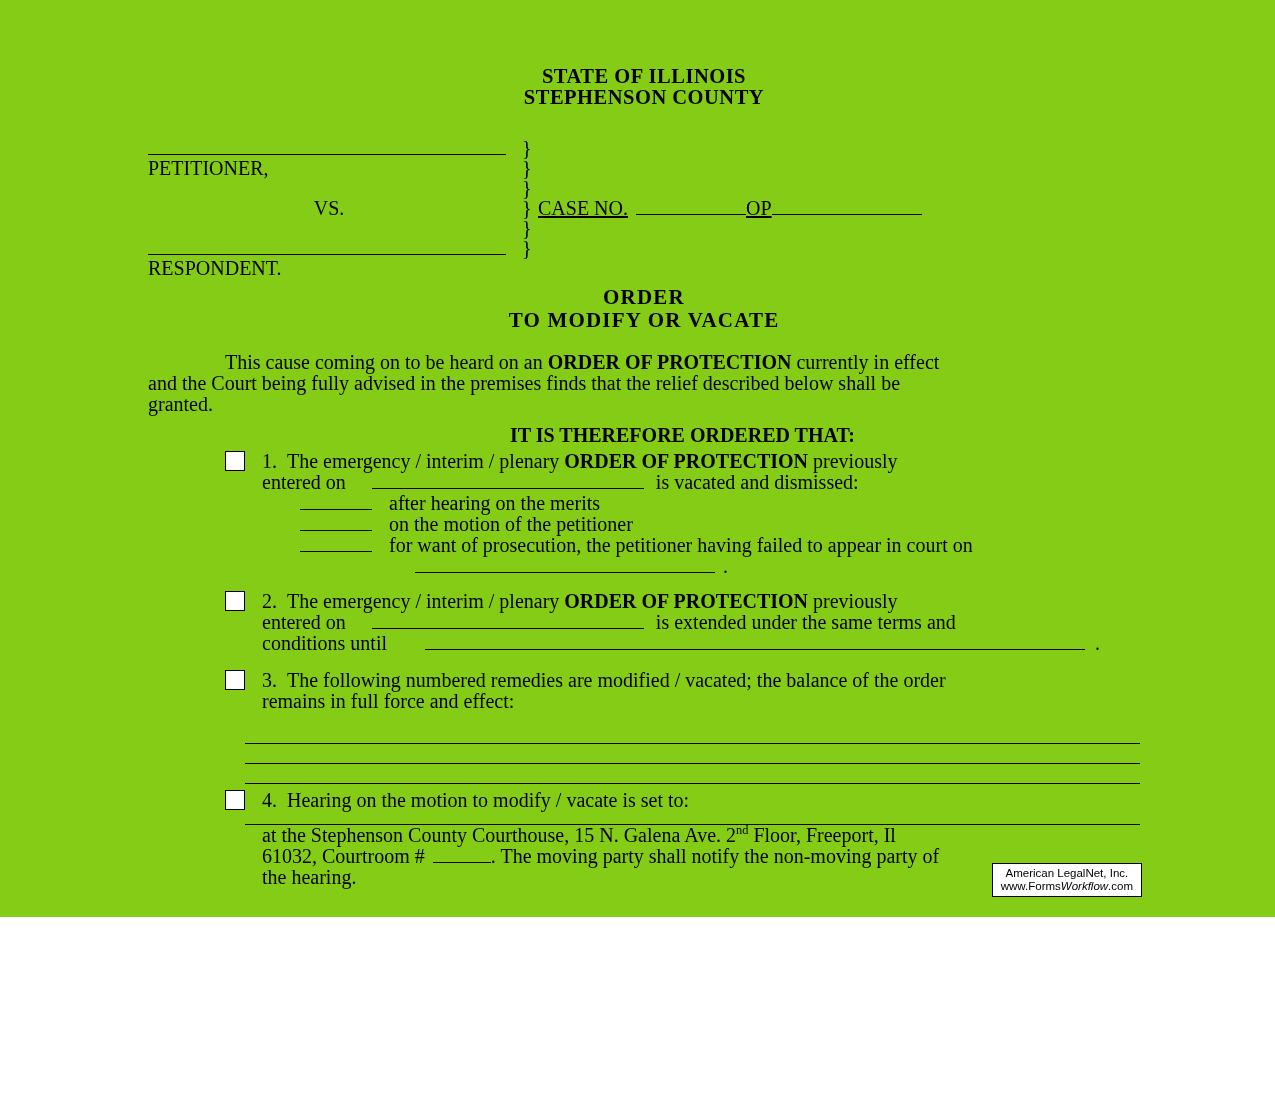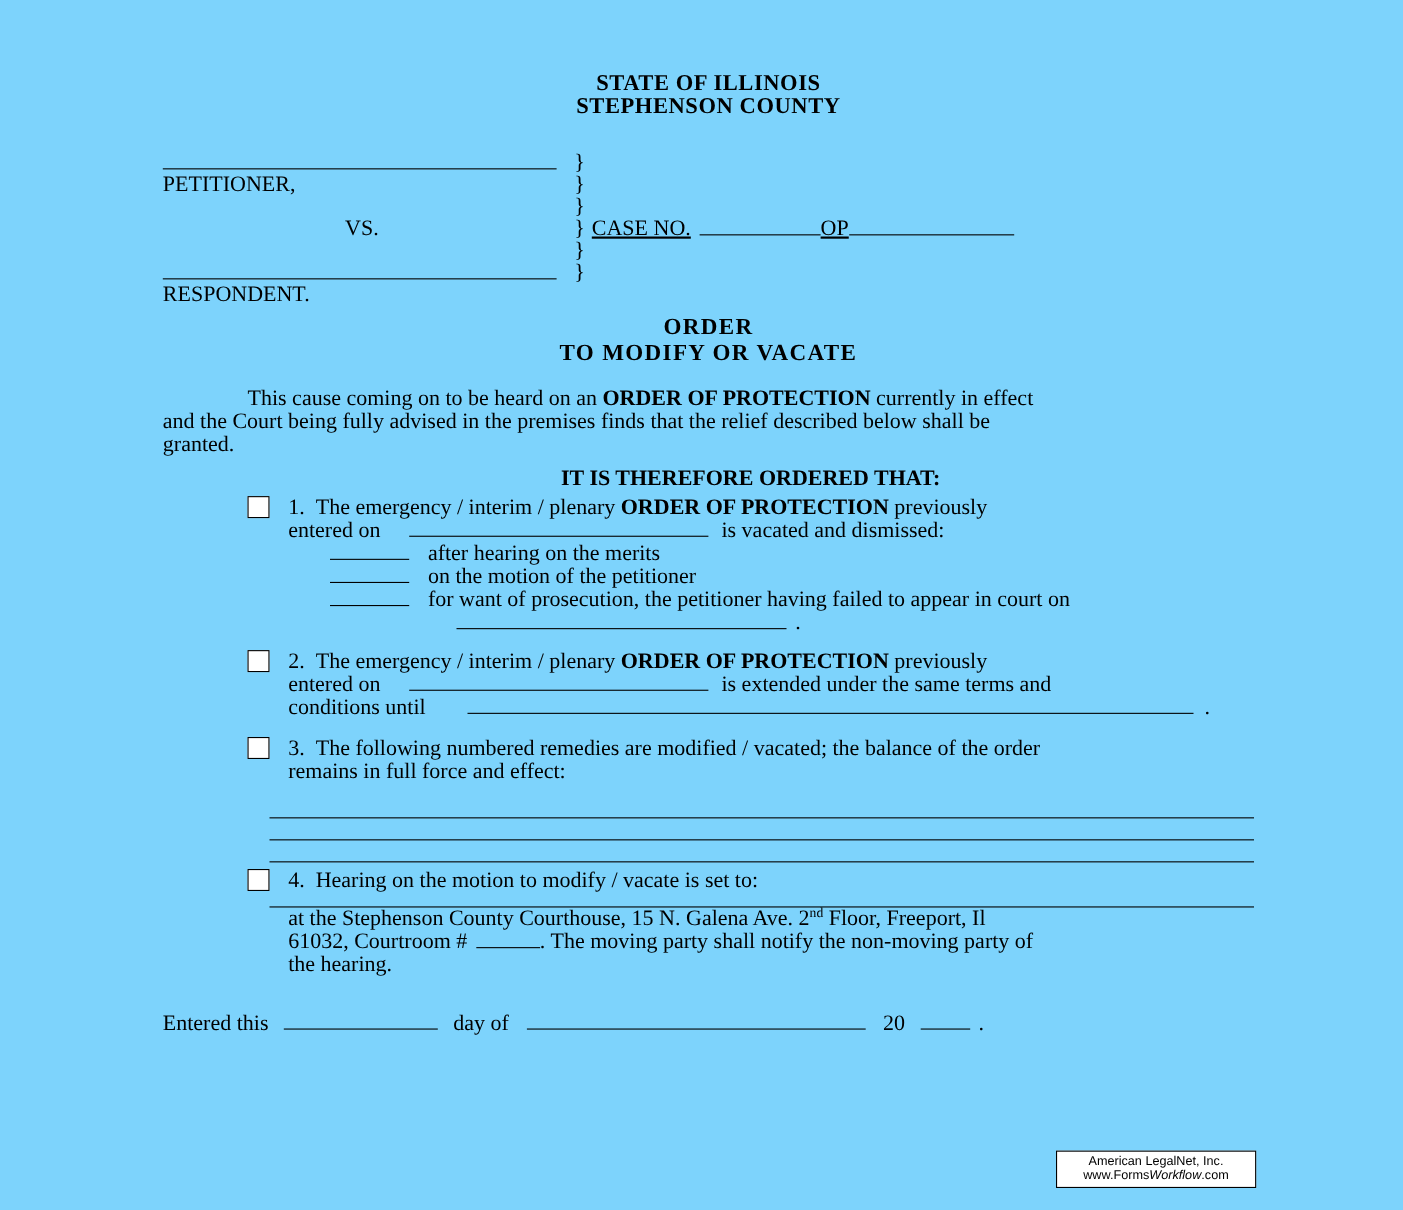--- a/index.html
+++ b/index.html
@@ -1,20 +1,20 @@
 <!DOCTYPE html>
 <html><head>
 <meta charset="utf-8">
 <style>
   * { margin:0; padding:0; box-sizing:border-box; }
   html, body { background:#ffffff; }
   .page {
     position:relative;
-    width:1275px; height:1100px;
-    background:#7dd3fc;
+    width:1275px; height:917px;
+    background:#84cc16;
     color:#000000;
     font-family:"Liberation Serif", "DejaVu Serif", serif;
     font-size:20px;
     line-height:21px;
     overflow:hidden;
   }
   .content { padding:66px 135px 0 148px; }
   .center { text-align:center; }
   .bold { font-weight:bold;text-align:center; }
   .nowrap { white-space:nowrap; }
@@ -63,21 +63,21 @@
 
   .footer-line { margin-top:32px; }
 
   .sig { margin-top:12px; }
   .sigline { width:600px; margin-left:-13px; border-bottom:1px solid #000; height:18px; }
   .judge { margin-top:2px; }
 
   .branding {
     position:absolute; right:133px; bottom:20px;
     border:1px solid #000;
-    padding:3px 24px;
+    padding:3px 8px;
     font-family:"Liberation Sans", sans-serif;
     font-size:11.5px; line-height:13px;
     text-align:center;
     background:#fff;
   }
 </style>
 </head>
 <body>
 
 <div class="page">

